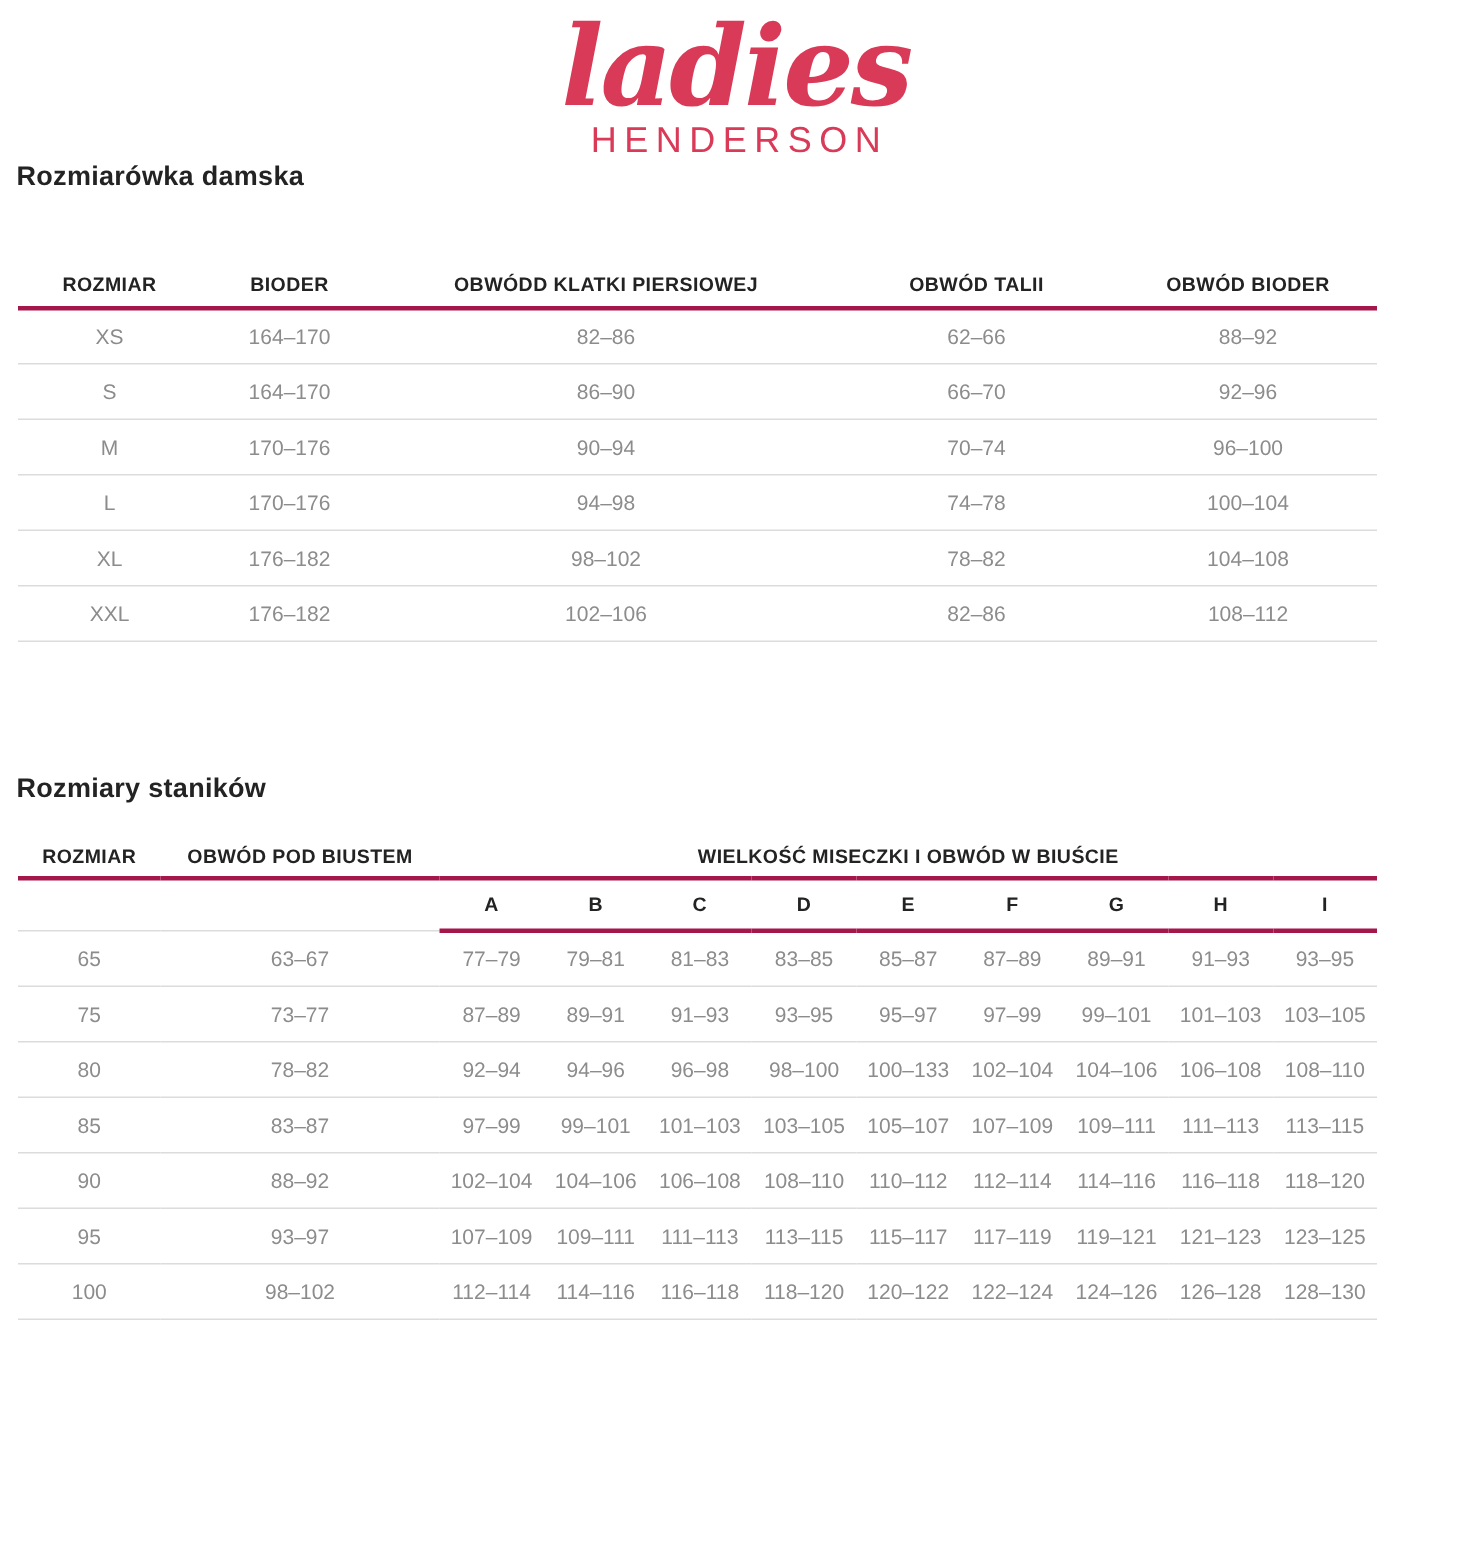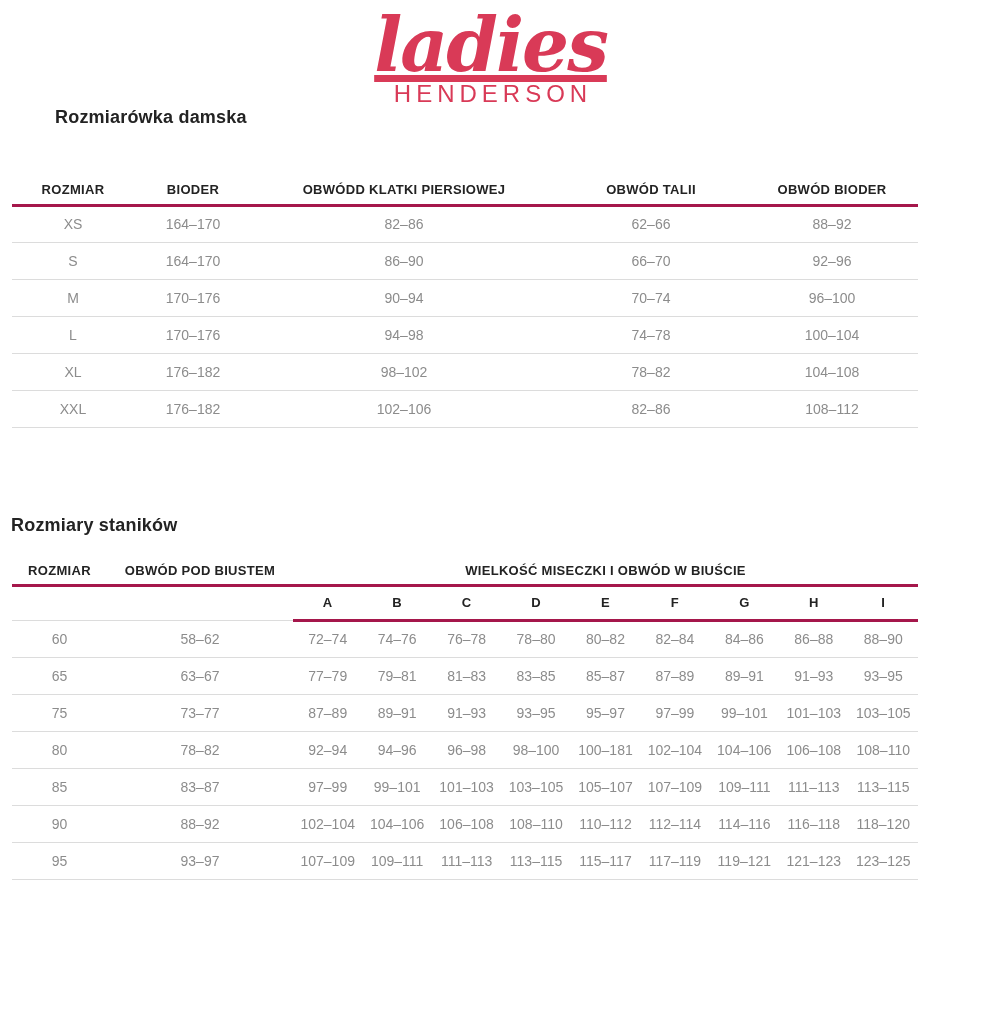--- a/index.html
+++ b/index.html
@@ -31,42 +31,41 @@
     align-items: center;
   }
   .logo-script {
     font-family: "DejaVu Serif", serif;
     font-style: italic;
     font-weight: bold;
     font-size: 74px;
     line-height: 1.0;
     color: var(--logo);
     letter-spacing: -2px;
-    text-decoration: underline;
   }
   .logo-brand {
     font-family: "Liberation Sans", sans-serif;
     font-size: 24px;
     font-weight: 400;
     letter-spacing: 5px;
     color: var(--logo);
     margin-top: -2px;
     padding-left: 5px;
   }
 
   
   .section-title {
     position: absolute;
     left: 11px;
     font-size: 18px;
     font-weight: 700;
     color: var(--text-dark);
     letter-spacing: 0.2px;
   }
-  .title-1 { top: 107px; margin-left: 44px; }
+  .title-1 { top: 107px; }
   .title-2 { top: 515px; }
 
   
   table {
     position: absolute;
     left: 12px;
     width: 906px;
     border-collapse: collapse;
     table-layout: fixed;
     margin-top: 23px;
@@ -209,33 +208,20 @@
         <th class="cup-letter">D</th>
         <th class="cup-letter">E</th>
         <th class="cup-letter">F</th>
         <th class="cup-letter">G</th>
         <th class="cup-letter">H</th>
         <th class="cup-letter">I</th>
       </tr>
   </thead>
   <tbody>
       <tr>
-        <td>60</td>
-        <td>58–62</td>
-        <td>72–74</td>
-        <td>74–76</td>
-        <td>76–78</td>
-        <td>78–80</td>
-        <td>80–82</td>
-        <td>82–84</td>
-        <td>84–86</td>
-        <td>86–88</td>
-        <td>88–90</td>
-      </tr>
-      <tr>
         <td>65</td>
         <td>63–67</td>
         <td>77–79</td>
         <td>79–81</td>
         <td>81–83</td>
         <td>83–85</td>
         <td>85–87</td>
         <td>87–89</td>
         <td>89–91</td>
         <td>91–93</td>
@@ -254,21 +240,21 @@
         <td>101–103</td>
         <td>103–105</td>
       </tr>
       <tr>
         <td>80</td>
         <td>78–82</td>
         <td>92–94</td>
         <td>94–96</td>
         <td>96–98</td>
         <td>98–100</td>
-        <td>100–181</td>
+        <td>100–133</td>
         <td>102–104</td>
         <td>104–106</td>
         <td>106–108</td>
         <td>108–110</td>
       </tr>
       <tr>
         <td>85</td>
         <td>83–87</td>
         <td>97–99</td>
         <td>99–101</td>
@@ -299,14 +285,27 @@
         <td>107–109</td>
         <td>109–111</td>
         <td>111–113</td>
         <td>113–115</td>
         <td>115–117</td>
         <td>117–119</td>
         <td>119–121</td>
         <td>121–123</td>
         <td>123–125</td>
       </tr>
+      <tr>
+        <td>100</td>
+        <td>98–102</td>
+        <td>112–114</td>
+        <td>114–116</td>
+        <td>116–118</td>
+        <td>118–120</td>
+        <td>120–122</td>
+        <td>122–124</td>
+        <td>124–126</td>
+        <td>126–128</td>
+        <td>128–130</td>
+      </tr>
     </tbody>
 </table>
 
 </body></html>

